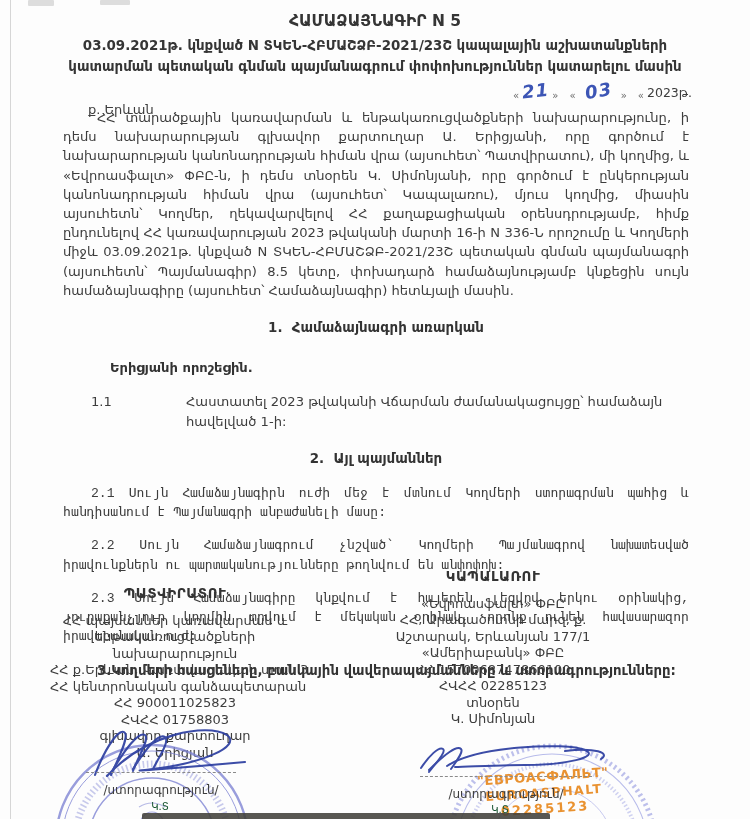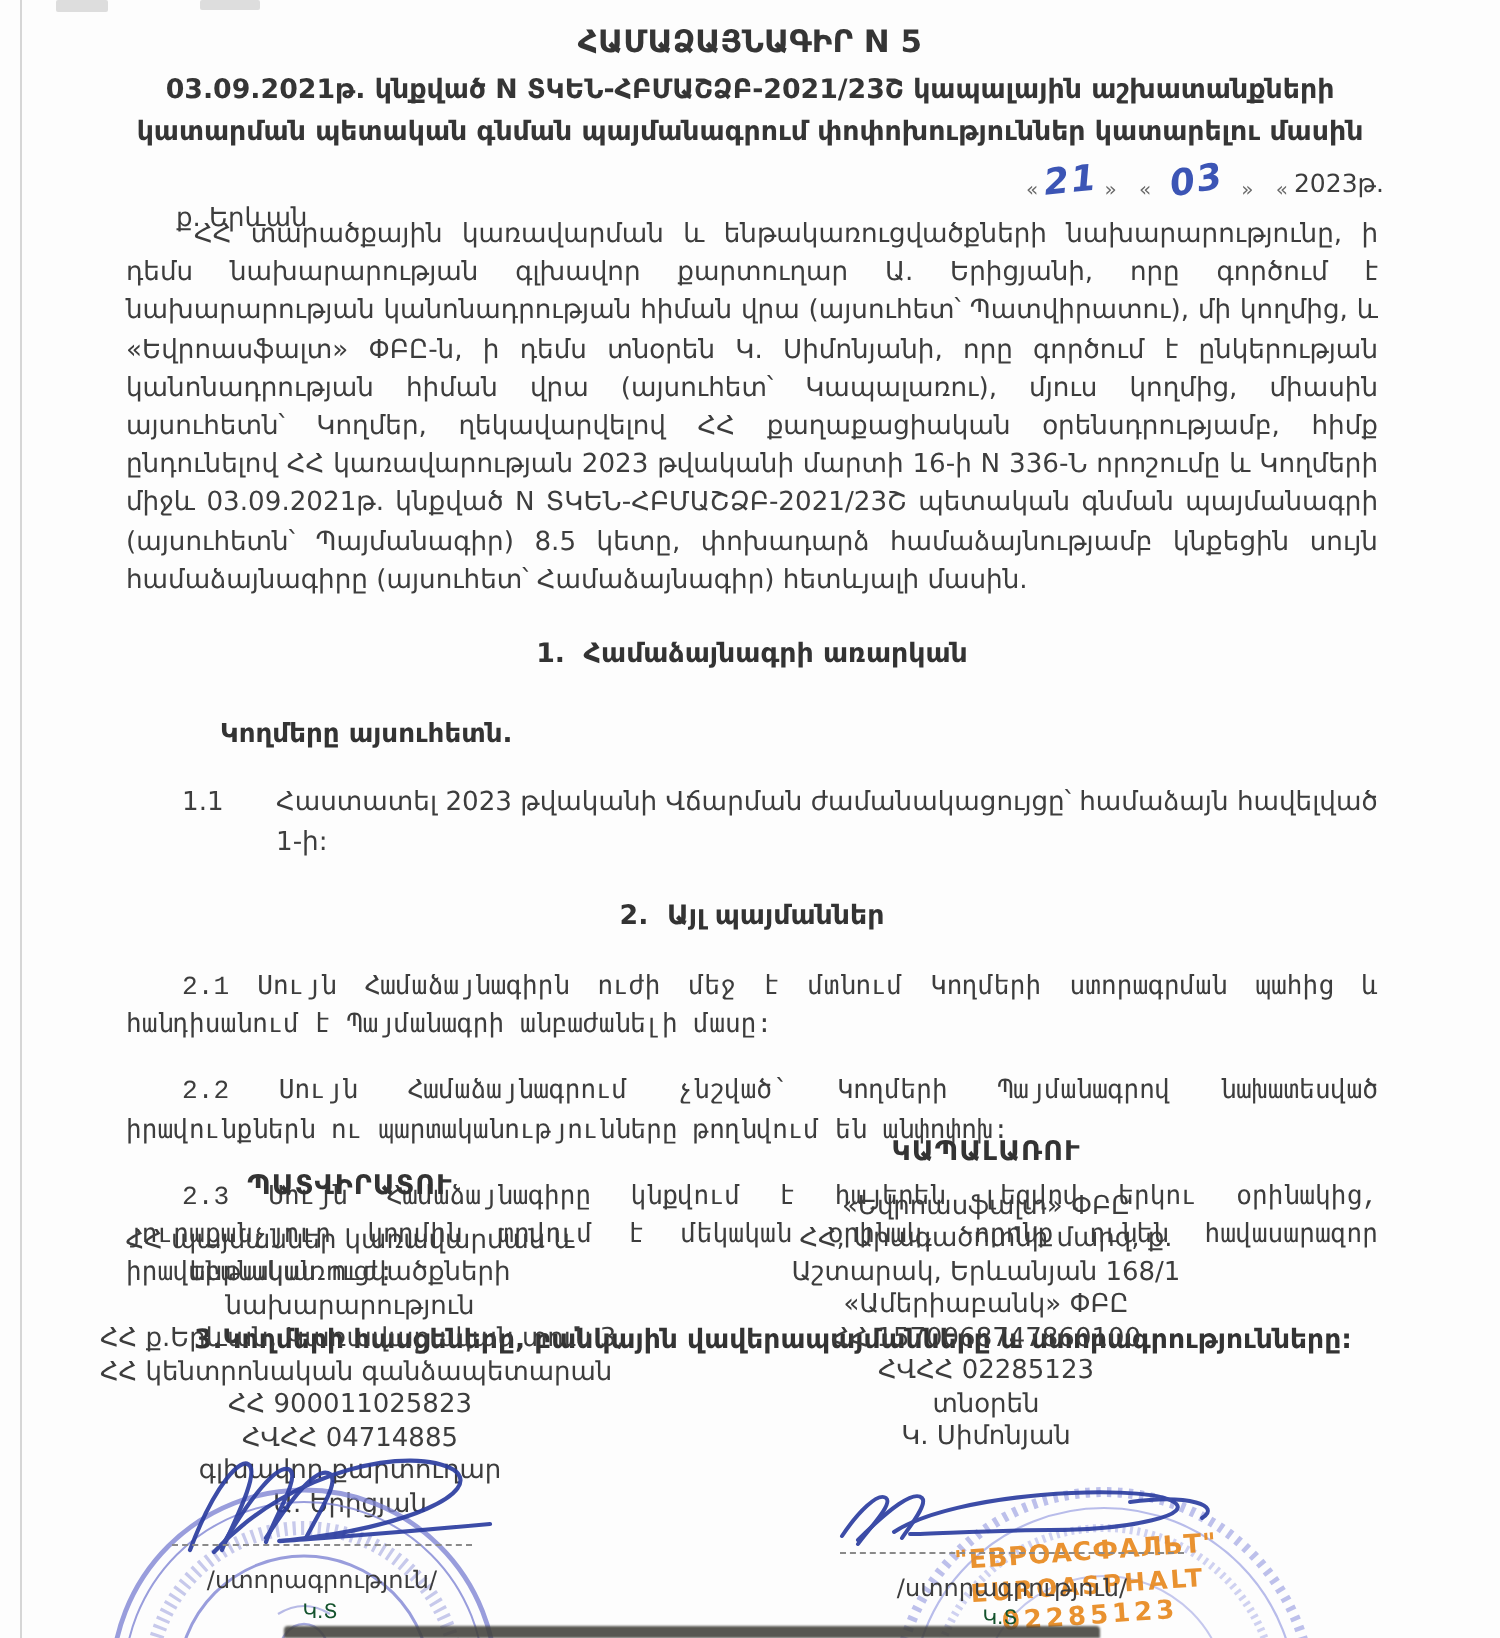--- a/index.html
+++ b/index.html
@@ -27,21 +27,21 @@
   .dateline .q{font-size:10px;color:#6a6a6a;vertical-align:-2px;margin:0 3px;}
   .hand{display:inline-block;color:#3c55b5;font-size:18px;font-style:italic;font-weight:bold;letter-spacing:1px;}
   .hand.day{transform:rotate(-6deg);}
   .hand.month{transform:rotate(-10deg);margin:0 6px;}
   .dateline .year{font-size:12.5px;color:#3d3d3d;}
 
   .body-text{position:absolute;left:63px;top:108px;width:626px;font-size:13.1px;line-height:19.2px;}
   .para{margin:0;text-align:justify;text-indent:34px;}
   .sec-heading{font-weight:bold;color:#333;text-align:center;margin:18px 0 0 0;font-size:13.4px;white-space:pre-wrap;}
   .lead{font-weight:bold;color:#333;margin:21px 0 0 47px;}
-  .item-row{display:flex;margin:15px 0 0 28px;}
+  .item-row{display:flex;margin:15px 0 0 28px;gap:48px;}
   .item-num{width:47px;flex:0 0 47px;}
   .item-text{flex:1;}
   .sub-para{margin:14px 0 0 0;text-align:justify;text-indent:28px;font-family:Liberation Mono, monospace;}
   .sub-para.first{margin-top:16px;}
   .sec3-heading{font-weight:bold;color:#333;margin:15px 0 0 0;text-indent:34px;font-size:13.3px;}
 
   .party{position:absolute;text-align:center;font-size:13px;line-height:16.5px;}
   .party.customer{left:50px;top:585px;width:250px;}
   .party.contractor{left:378px;top:568px;width:230px;}
   .party-role{font-weight:bold;font-size:13.5px;letter-spacing:.5px;color:#333;margin-bottom:11px;}
@@ -87,21 +87,21 @@
   <div class="dateline">
     <span class="q">«</span><span class="hand day">21</span><span class="q">»</span>
     <span class="q">«</span><span class="hand month">03</span><span class="q">»</span>
     <span class="q">«</span><span class="year">2023թ.</span>
   </div>
 
   <div class="body-text">
     <p class="para">ՀՀ տարածքային կառավարման և ենթակառուցվածքների նախարարությունը, ի դեմս նախարարության գլխավոր քարտուղար Ա. Երիցյանի, որը գործում է նախարարության կանոնադրության հիման վրա (այսուհետ՝ Պատվիրատու), մի կողմից, և «Եվրոասֆալտ» ՓԲԸ-ն, ի դեմս տնօրեն Կ. Սիմոնյանի, որը գործում է ընկերության կանոնադրության հիման վրա (այսուհետ՝ Կապալառու), մյուս կողմից, միասին այսուհետն՝ Կողմեր, ղեկավարվելով ՀՀ քաղաքացիական օրենսդրությամբ, հիմք ընդունելով ՀՀ կառավարության 2023 թվականի մարտի 16-ի N 336-Ն որոշումը և Կողմերի միջև 03.09.2021թ. կնքված N ՏԿԵՆ-ՀԲՄԱՇՁԲ-2021/23Շ պետական գնման պայմանագրի (այսուհետն՝ Պայմանագիր) 8.5 կետը, փոխադարձ համաձայնությամբ կնքեցին սույն համաձայնագիրը (այսուհետ՝ Համաձայնագիր) հետևյալի մասին.</p>
 
     <div class="sec-heading">1.  Համաձայնագրի առարկան</div>
-    <div class="lead">Կողմերը այսուհետն.</div>
+    <div class="lead">Երիցյանի որոշեցին.</div>
     <div class="item-row">
       <span class="item-num">1.1</span>
       <span class="item-text">Հաստատել 2023 թվականի Վճարման ժամանակացույցը՝ համաձայն հավելված 1-ի:</span>
     </div>
 
     <div class="sec-heading">2.  Այլ պայմաններ</div>
     <p class="sub-para first">2.1 Սույն Համաձայնագիրն ուժի մեջ է մտնում Կողմերի ստորագրման պահից և հանդիսանում է Պայմանագրի անբաժանելի մասը:</p>
     <p class="sub-para">2.2 Սույն Համաձայնագրում չնշված՝ Կողմերի Պայմանագրով նախատեսված իրավունքներն ու պարտականությունները թողնվում են անփոփոխ:</p>
     <p class="sub-para">2.3 Սույն Համաձայնագիրը կնքվում է հայերեն լեզվով երկու օրինակից, յուրաքանչյուր կողմին տրվում է մեկական օրինակ, որոնք ունեն հավասարազոր իրավաբանական ուժ:</p>
 
@@ -109,30 +109,30 @@
   </div>
 
   <div class="party customer">
     <div class="party-role">ՊԱՏՎԻՐԱՏՈՒ</div>
     <div class="party-line">ՀՀ պայմաններ կառավարման և</div>
     <div class="party-line">ենթակառուցվածքների</div>
     <div class="party-line">նախարարություն</div>
     <div class="party-line">ՀՀ ք.Երևան, Կառավարական տուն 3,</div>
     <div class="party-line">ՀՀ կենտրոնական գանձապետարան</div>
     <div class="party-line">ՀՀ 900011025823</div>
-    <div class="party-line">ՀՎՀՀ 04714885</div>
+    <div class="party-line">ՀՎՀՀ 01758803</div>
     <div class="party-line">գլխավոր քարտուղար</div>
     <div class="party-line">Ա. Երիցյան</div>
   </div>
 
   <div class="party contractor">
     <div class="party-role">ԿԱՊԱԼԱՌՈՒ</div>
     <div class="party-line">«Եվրոասֆալտ» ՓԲԸ</div>
     <div class="party-line">ՀՀ, Արագածոտնի մարզ, ք.</div>
-    <div class="party-line">Աշտարակ, Երևանյան 168/1</div>
+    <div class="party-line">Աշտարակ, Երևանյան 177/1</div>
     <div class="party-line">«Ամերիաբանկ» ՓԲԸ</div>
     <div class="party-line">ՀՀ 1570068747860100</div>
     <div class="party-line">ՀՎՀՀ 02285123</div>
     <div class="party-line">տնօրեն</div>
     <div class="party-line">Կ. Սիմոնյան</div>
   </div>
 
   <svg class="stamp-svg customer" width="235" height="82" viewBox="0 0 235 82">
     <g fill="none" stroke="#7d83d3" opacity="0.78">
       <circle cx="117" cy="104" r="96" stroke-width="2.4"></circle>

